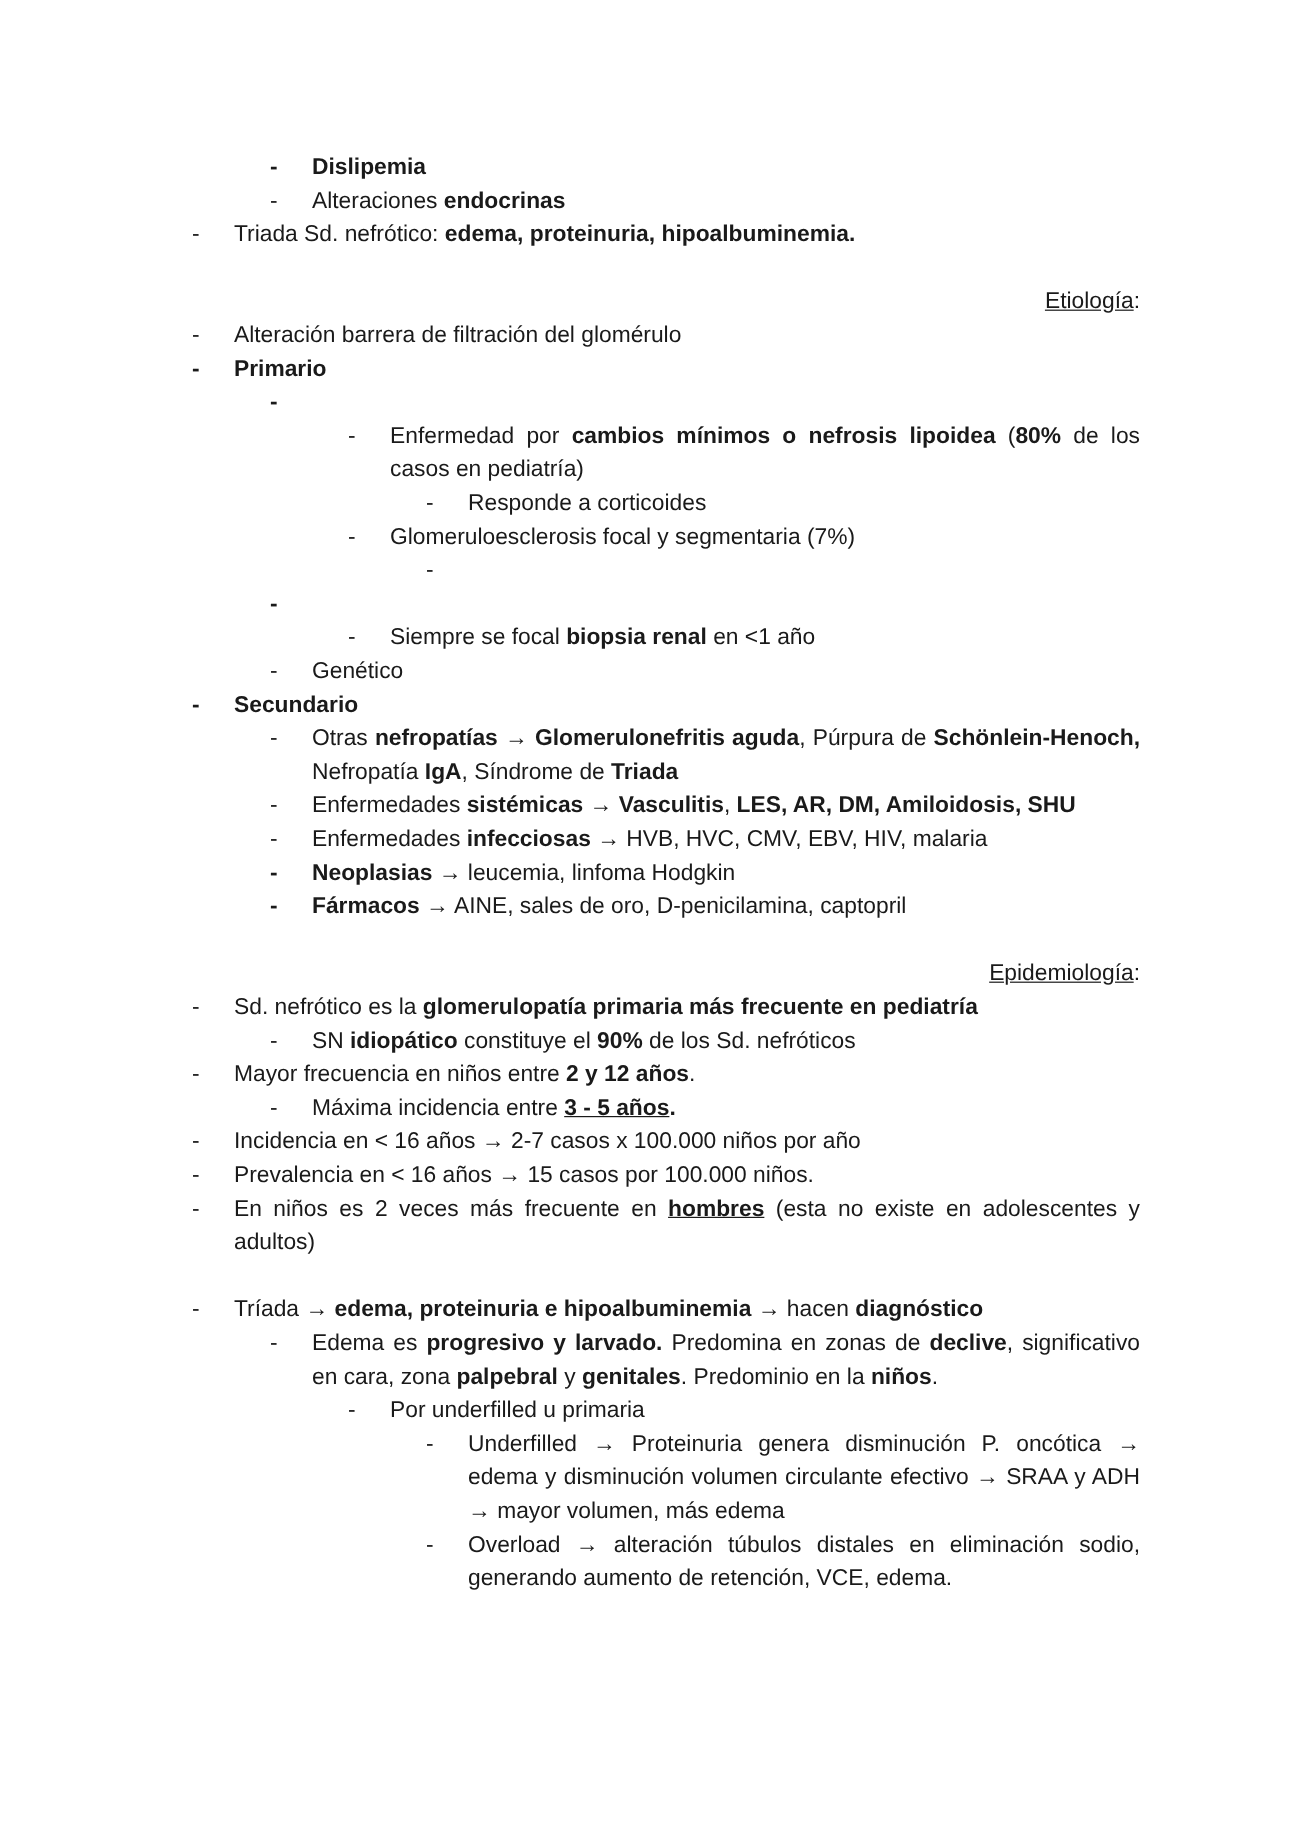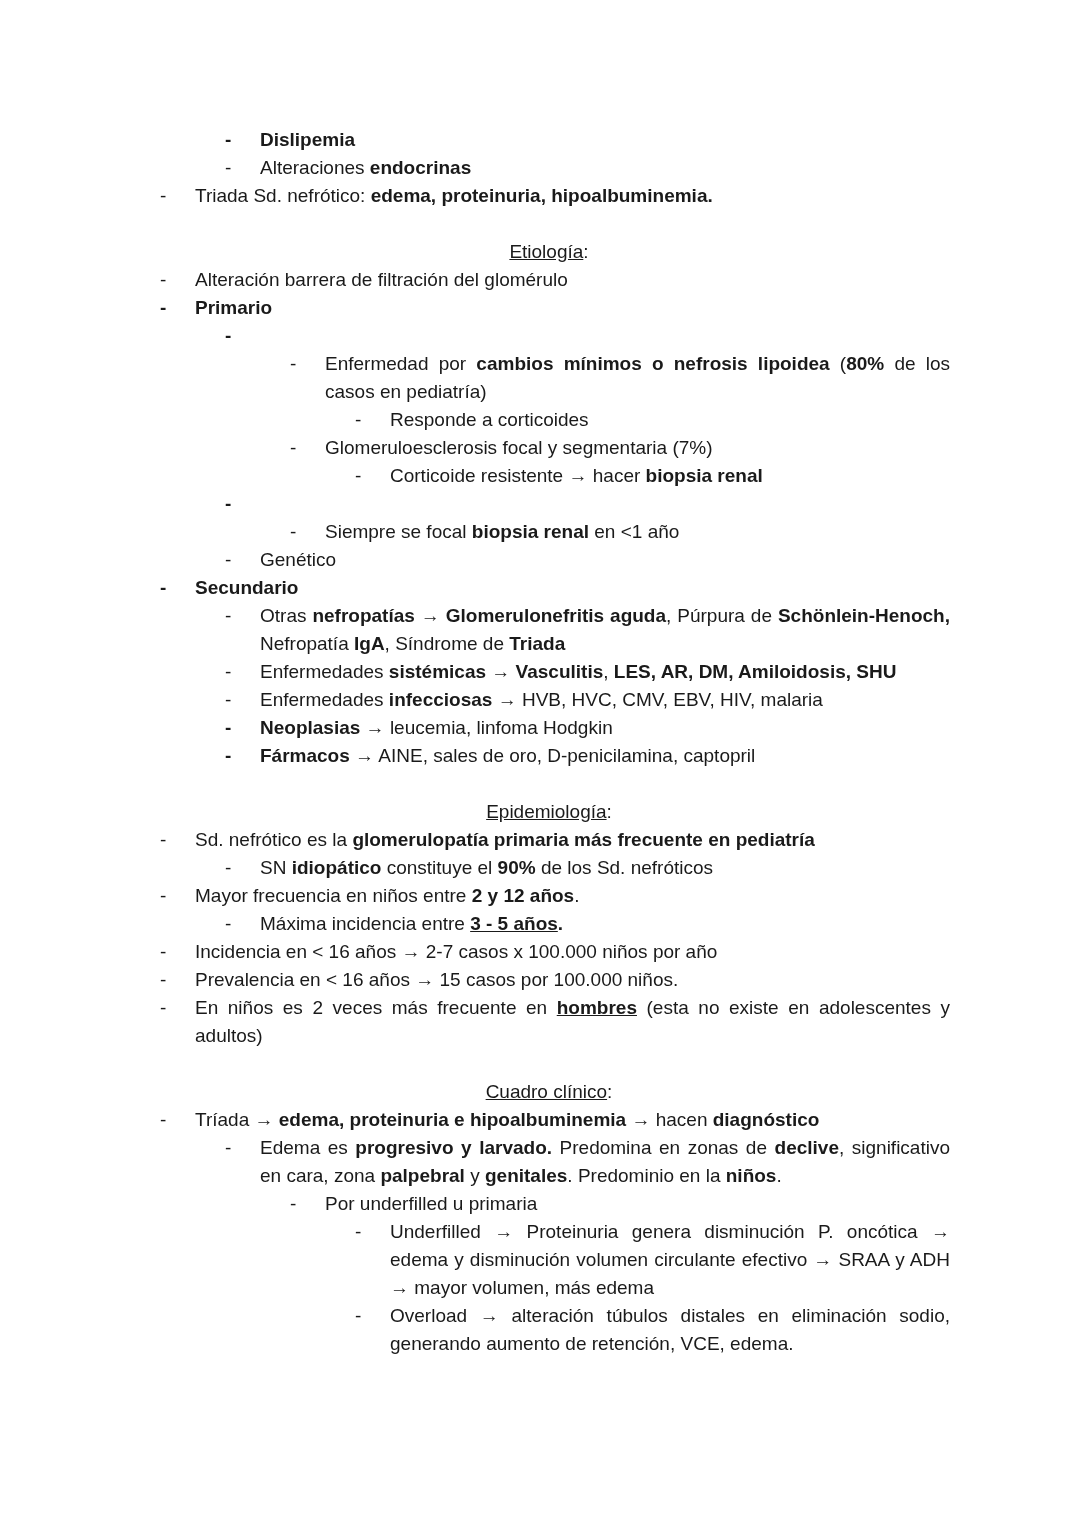--- a/index.html
+++ b/index.html
@@ -17,21 +17,21 @@
     color: #1a1a1a;
   }
   .page {
     padding: 126px 130px 0 130px;
     width: 820px;
   }
   .spacer {
     height: 28px;
   }
   .heading {
-    text-align: center;
+    text-align: right;
     margin-left: 18px;
   }
   .item {
     display: flex;
     align-items: flex-start;
   }
   .bullet {
     flex: 0 0 35px;
     width: 35px;
   }
@@ -79,21 +79,20 @@
       <div class="item" style="padding-left: 225px;">
         <span class="bullet">-</span>
         <div class="item-text"><span>Responde a corticoides</span></div>
       </div>
       <div class="item" style="padding-left: 160px;">
         <span class="bullet">-</span>
         <div class="item-text"><span>Glomeruloesclerosis focal y segmentaria (7%)</span></div>
       </div>
       <div class="item" style="padding-left: 225px;">
         <span class="bullet">-</span>
-        <div class="item-text"><span>Corticoide resistente → hacer </span><span class="b">biopsia renal</span></div>
       </div>
       <div class="item" style="padding-left: 95px;">
         <span class="bullet b">-</span>
       </div>
       <div class="item" style="padding-left: 160px;">
         <span class="bullet">-</span>
         <div class="item-text"><span>Siempre se focal </span><span class="b">biopsia renal</span><span> en &lt;1 año</span></div>
       </div>
       <div class="item" style="padding-left: 95px;">
         <span class="bullet">-</span>
@@ -147,21 +146,20 @@
       </div>
       <div class="item" style="padding-left: 30px;">
         <span class="bullet">-</span>
         <div class="item-text"><span>Prevalencia en &lt; 16 años → 15 casos por 100.000 niños.</span></div>
       </div>
       <div class="item" style="padding-left: 30px;">
         <span class="bullet">-</span>
         <div class="item-text"><span>En niños es 2 veces más frecuente en </span><span class="b u">hombres</span><span> (esta no existe en adolescentes y adultos)</span></div>
       </div>
       <div class="spacer"></div>
-      <div class="heading"><span class="u">Cuadro clínico</span><span>:</span></div>
       <div class="item" style="padding-left: 30px;">
         <span class="bullet">-</span>
         <div class="item-text"><span>Tríada → </span><span class="b">edema, proteinuria e hipoalbuminemia</span><span> → hacen </span><span class="b">diagnóstico</span></div>
       </div>
       <div class="item" style="padding-left: 95px;">
         <span class="bullet">-</span>
         <div class="item-text"><span>Edema es </span><span class="b">progresivo y larvado.</span><span> Predomina en zonas de </span><span class="b">declive</span><span>, significativo en cara, zona </span><span class="b">palpebral</span><span> y </span><span class="b">genitales</span><span>. Predominio en la </span><span class="b">niños</span><span>.</span></div>
       </div>
       <div class="item" style="padding-left: 160px;">
         <span class="bullet">-</span>

